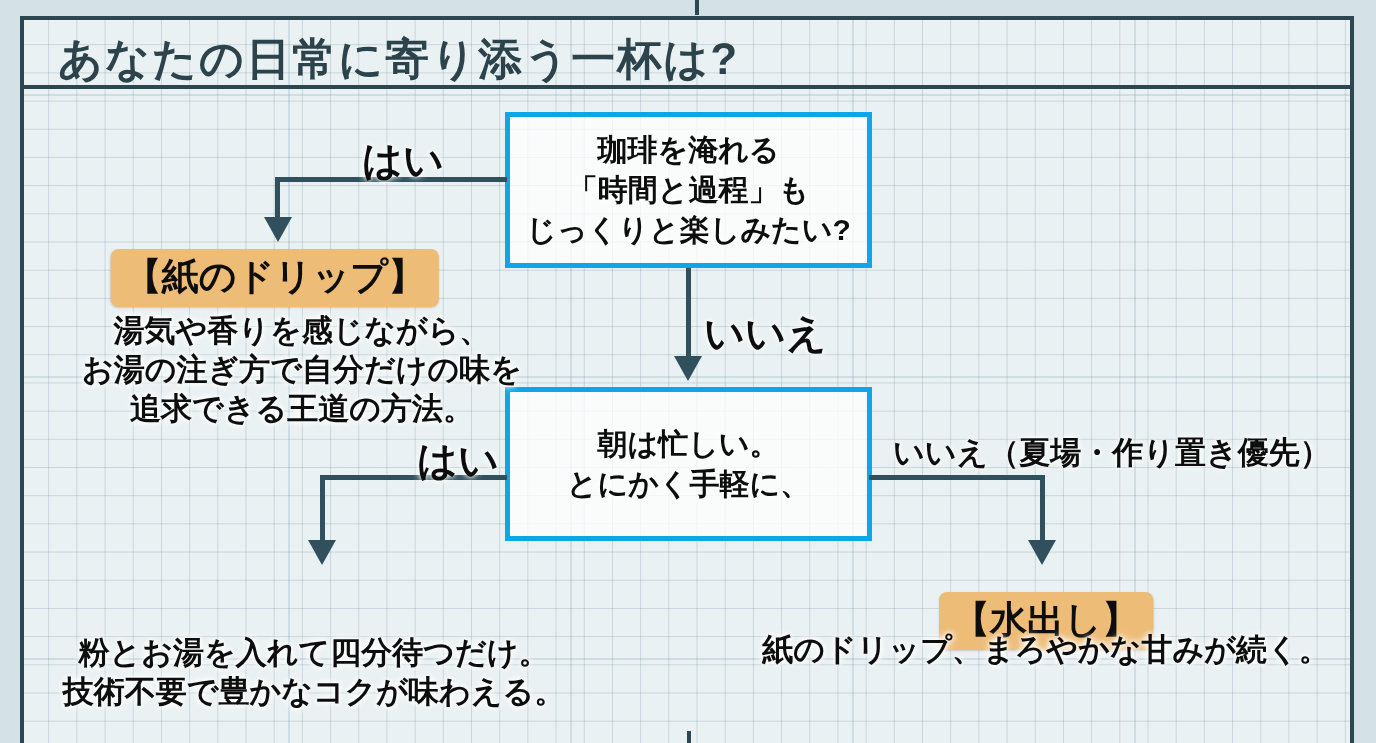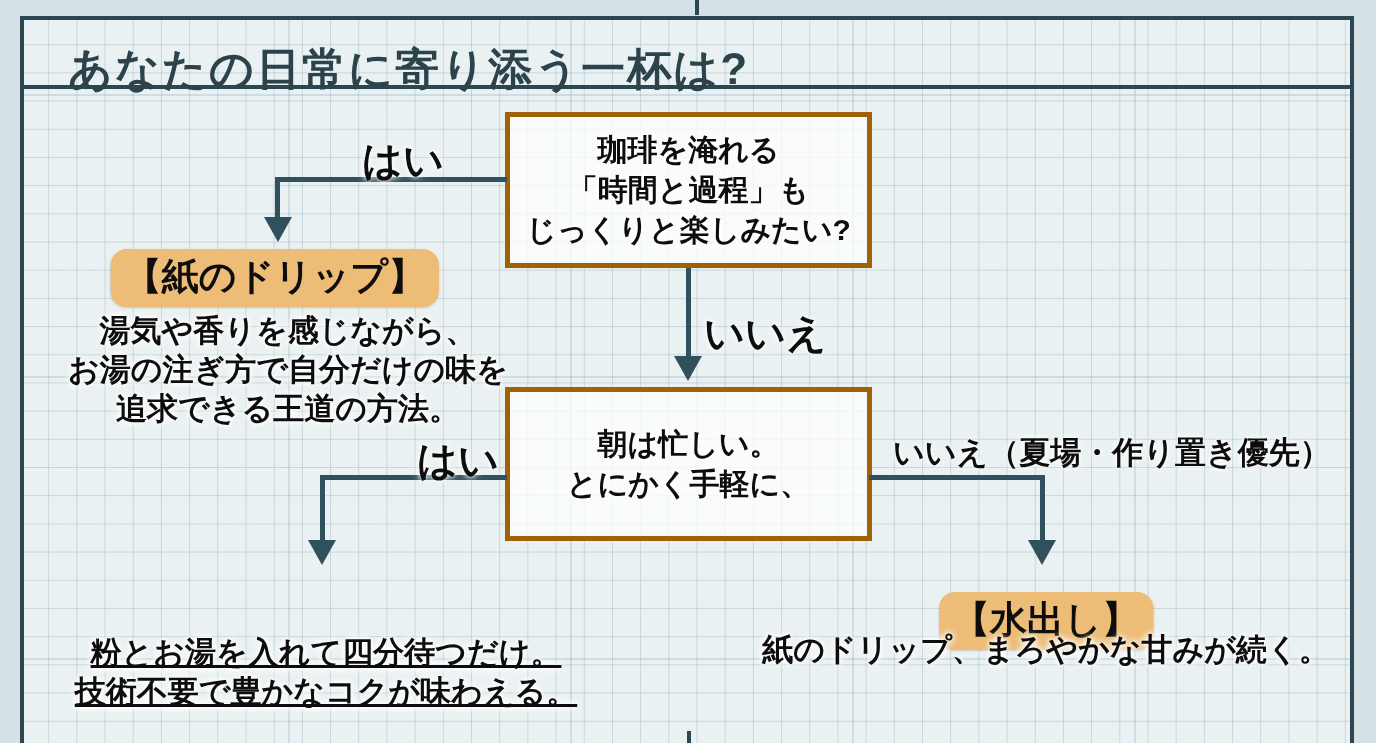--- a/index.html
+++ b/index.html
@@ -22,49 +22,49 @@
     background-size:282px 282px,282px 282px,28.2px 28.2px,28.2px 28.2px;
     background-position:268px 0,0 78px,0 0,0 0;
   }
   .frame{
     position:absolute;left:20px;top:16px;width:1334px;height:727px;
     border-left:4px solid #2d4752;border-top:4px solid #2d4752;border-right:4px solid #2d4752;
     box-sizing:border-box;pointer-events:none;
   }
   .title-sep{position:absolute;left:20px;top:85px;width:1334px;height:4px;background:#2d4752;}
   .page-title{
-    position:absolute;left:58px;top:30px;margin:10px;
+    position:absolute;left:58px;top:30px;margin:0;
     font-size:44px;letter-spacing:2px;color:#2c434c;white-space:nowrap;
   }
   .tick{position:absolute;background:#2d4752;}
   .tick.top{left:695px;top:0;width:4px;height:15px;}
   .tick.bottom{left:687px;top:731px;width:4px;height:12px;}
 
   .decision{
-    position:absolute;border:5px solid #a16207;background:rgba(255,255,255,0.74);
+    position:absolute;border:5px solid #0ea5e9;background:rgba(255,255,255,0.74);
     box-sizing:border-box;display:flex;flex-direction:column;justify-content:center;
     align-items:center;text-align:center;font-size:30px;line-height:40px;white-space:nowrap;
     text-shadow:0 0 4px #fff,0 0 8px #fff;
   }
   .box1{left:505px;top:112px;width:367px;height:156px;}
   .box2{left:505px;top:387px;width:367px;height:154px;}
 
   .line{position:absolute;background:#30505e;}
   .arrow-down{
     position:absolute;width:0;height:0;
     border-left:14px solid transparent;border-right:14px solid transparent;
     border-top:25px solid #30505e;
   }
   .branch-label{
     position:absolute;font-size:40px;white-space:nowrap;
     text-shadow:0 0 4px #fff,0 0 8px #fff;
   }
   .tag{
     position:absolute;transform:translateX(-50%);
-    background:#edbc76;border-radius:16px;padding:3px 14px 5px;
+    background:#edbc76;border-radius:8px;padding:3px 14px 5px;
     font-size:37px;white-space:nowrap;box-shadow:0 1px 2px rgba(120,90,40,0.25);
   }
   .desc{
     position:absolute;transform:translateX(-50%);
     text-align:center;font-size:31px;line-height:39px;white-space:nowrap;
     text-shadow:0 0 4px #fff,0 0 7px #fff,0 0 10px #fff;
   }
 </style>
 </head>
 <body>
@@ -103,27 +103,27 @@
   <div class="line" style="left:320px;top:475px;width:5px;height:67px;"></div>
   <div class="arrow-down" style="left:308px;top:540px;"></div>
   <div class="branch-label" style="left:417px;top:433px;">はい</div>
 
   <div class="line" style="left:869px;top:475px;width:176px;height:5px;"></div>
   <div class="line" style="left:1040px;top:475px;width:5px;height:67px;"></div>
   <div class="arrow-down" style="left:1028px;top:540px;"></div>
   <div class="branch-label" style="left:893px;top:432px;font-size:31px;">いいえ（夏場・作り置き優先）</div>
 
   <div class="tag" style="left:275px;top:249px;">【紙のドリップ】</div>
-  <div class="desc" style="left:288px;top:311px;text-align:center;">
+  <div class="desc" style="left:302px;top:311px;text-align:center;">
     <div>湯気や香りを感じながら、</div>
     <div>お湯の注ぎ方で自分だけの味を</div>
     <div>追求できる王道の方法。</div>
   </div>
 
-  <div class="desc" style="left:326px;top:633px;text-decoration:underline;">
+  <div class="desc" style="left:314px;top:633px;">
     <div>粉とお湯を入れて四分待つだけ。</div>
     <div>技術不要で豊かなコクが味わえる。</div>
   </div>
 
   <div class="tag" style="left:1046px;top:569px;margin-top:23px;">【水出し】</div>
   <div class="desc" style="left:1046px;top:630px;">
     <div>紙のドリップ、まろやかな甘みが続く。</div>
   </div>
 
 </div>

